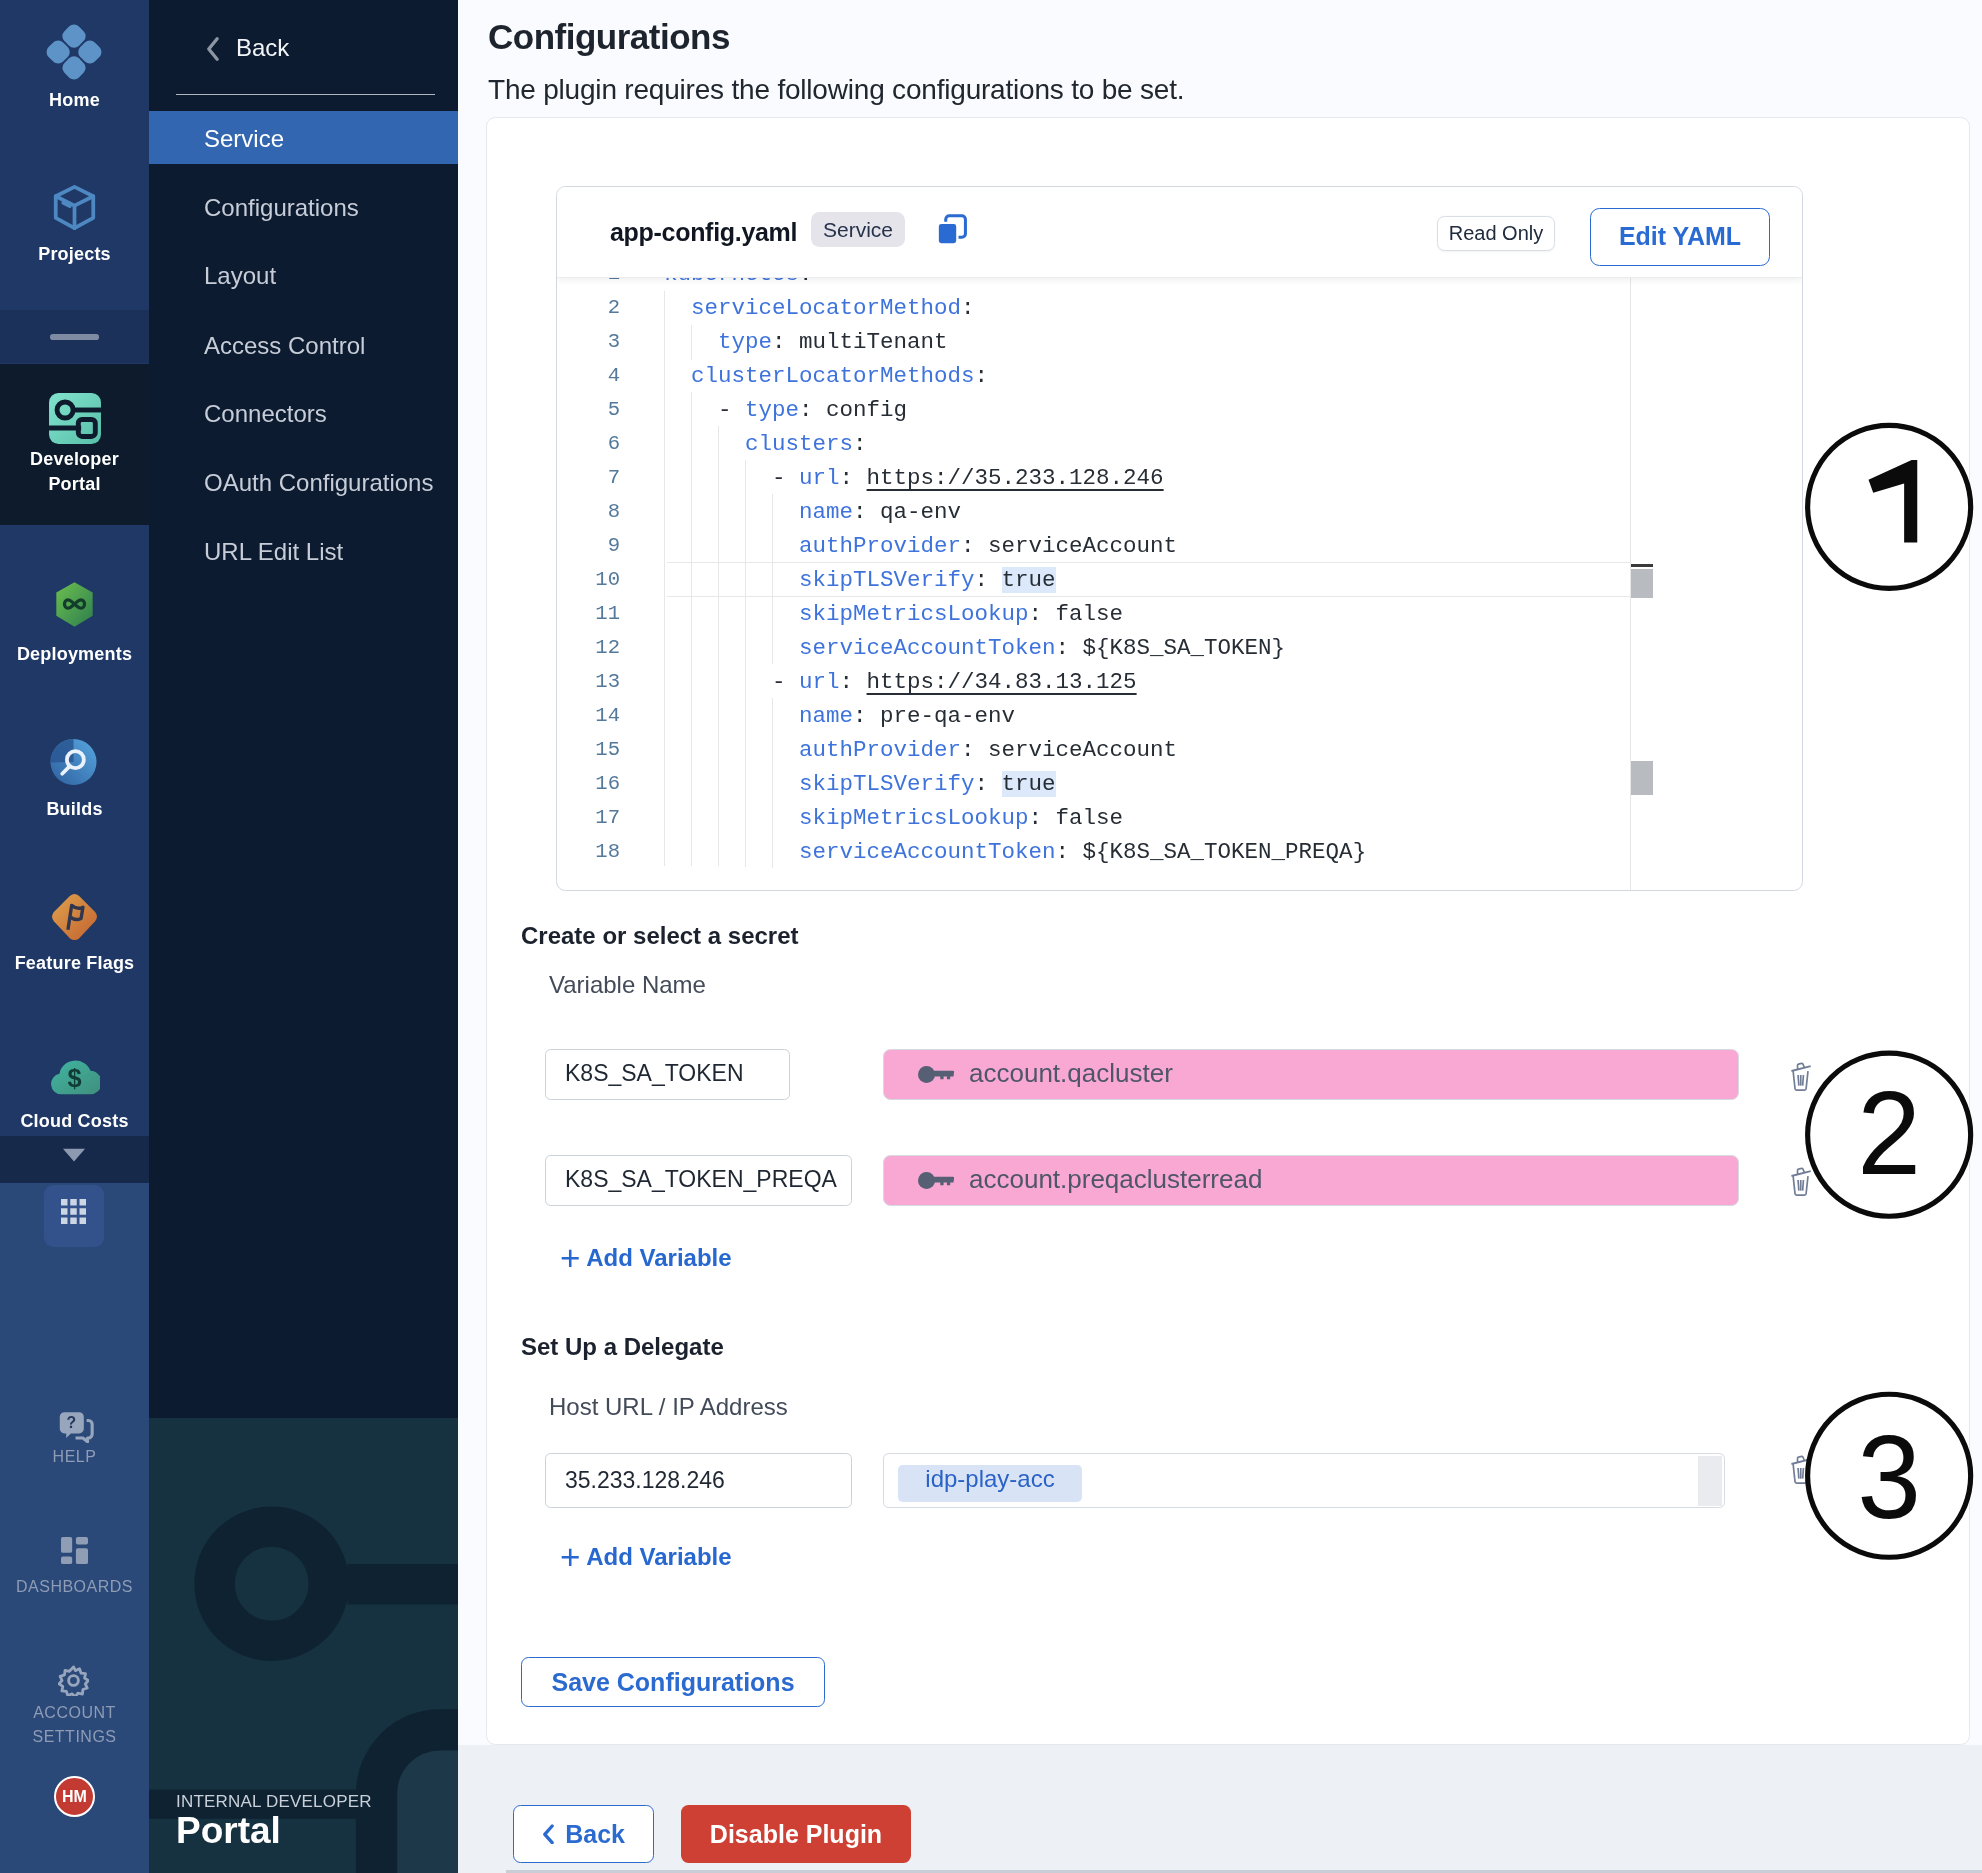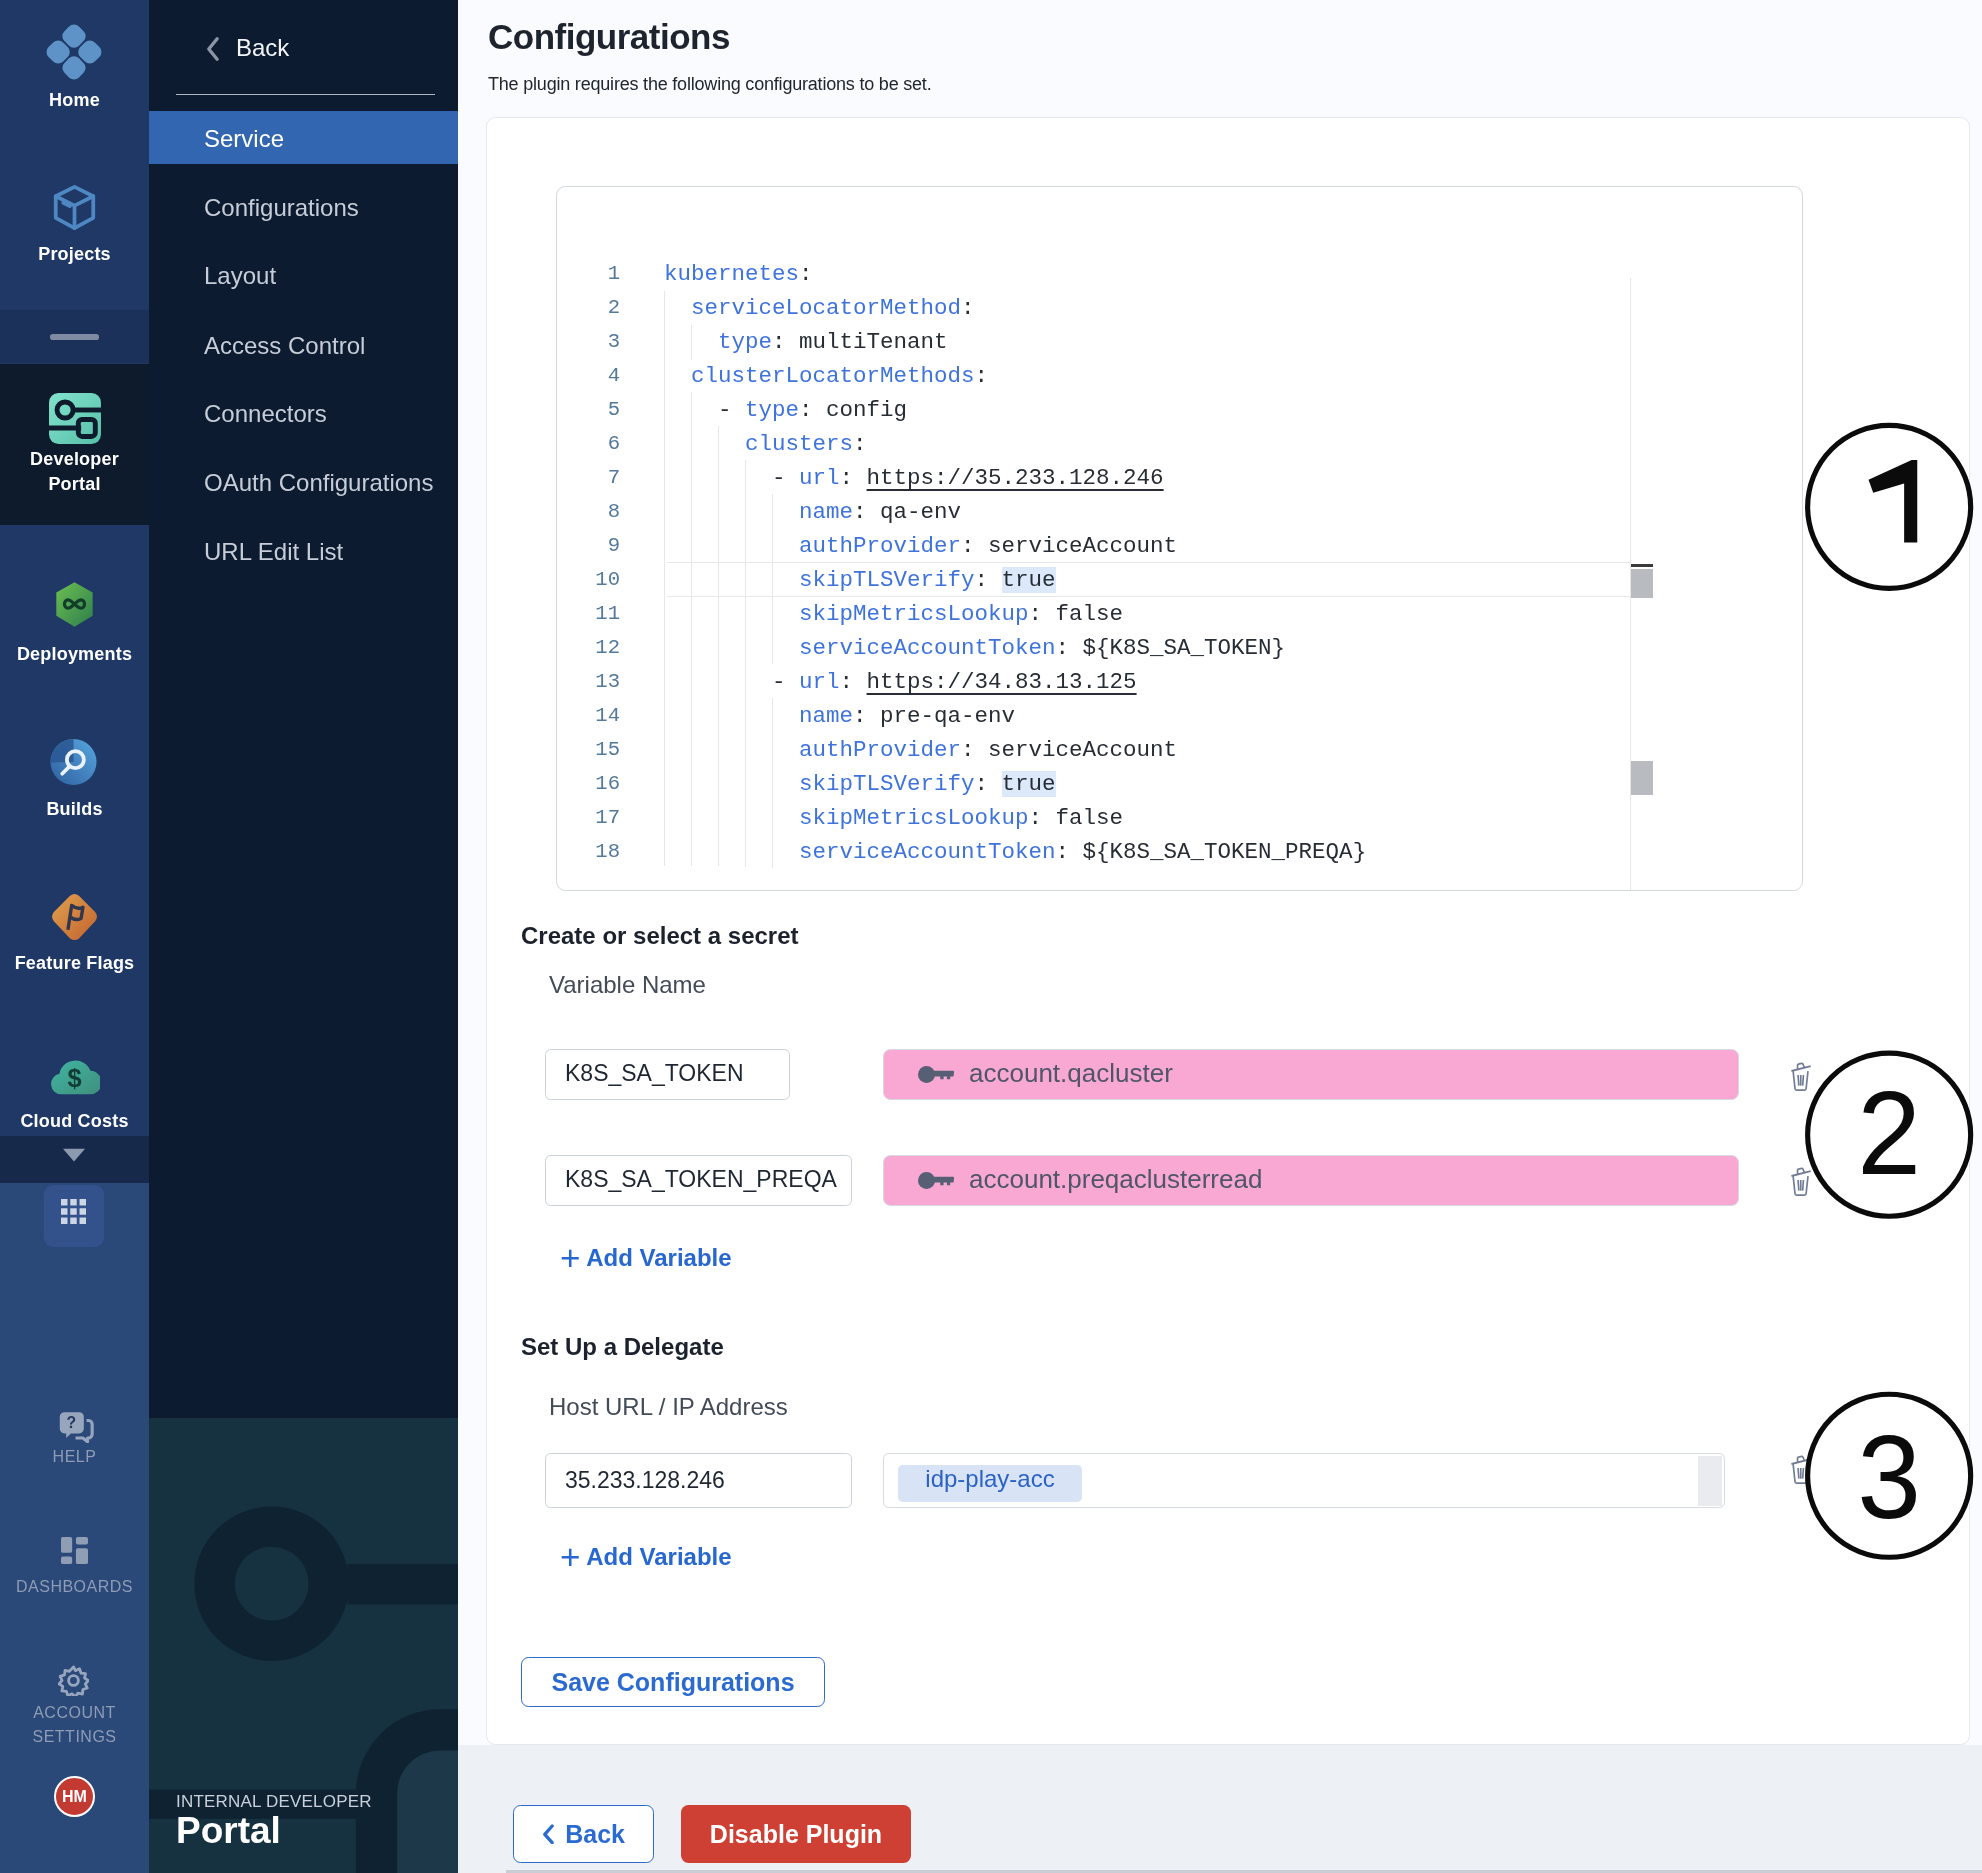--- a/index.html
+++ b/index.html
@@ -12,21 +12,21 @@
   .n1lbl { position:absolute; width:149px; text-align:center; color:#fff; font-size:18px; font-weight:700; letter-spacing:0.2px; }
   .n1lbl2 { position:absolute; width:149px; text-align:center; color:#8e9cb5; font-size:16px; font-weight:400; letter-spacing:0.5px; }
   
   #nav2 { left:149px; top:0; width:309px; height:1874px; background:#0c1b2f; }
   .n2item { position:absolute; left:55px; color:#c7cdd8; font-size:24px; font-weight:400; }
   
   #main { left:458px; top:0; width:1524px; height:1874px; background:#fafbfe; }
   #botstrip { left:458px; top:1745px; width:1524px; height:128px; background:#edf1f6; }
   #card { left:486px; top:117px; width:1484px; height:1628px; background:#fff; border:0.9px solid #e4e8ef; border-radius:9.4px; }
   #h1t { left:488px; top:17px; font-size:35px; font-weight:700; color:#1e242d; letter-spacing:-0.5px; }
-  #sub { left:488px; top:74px; font-size:18px; color:#21272f; letter-spacing:-0.2px; }
+  #sub { left:488px; top:74px; font-size:28px; color:#21272f; letter-spacing:-0.2px; }
   
   #editor { left:556px; top:186px; width:1247px; height:705px; background:#fff; border:0.9px solid #d3d8e0; border-radius:9.4px; overflow:hidden; }
   #edhead { position:absolute; left:0; top:0; width:1245px; height:91px; background:#fff; border-bottom:0.9px solid #ececf0; box-shadow:0 2.8px 5.6px rgba(40,50,60,0.07); z-index:5; }
   .gut { position:absolute; left:0; width:63px; text-align:right; font-family:"Liberation Mono", monospace; font-size:20.6px; color:#54799b; line-height:34px; white-space:pre; }
   .code { position:absolute; left:107px; font-family:"Liberation Mono", monospace; font-size:22.5px; color:#272d35; line-height:34px; white-space:pre; }
   .code b { font-weight:400; color:#3e73dc; }
   .code u { text-decoration:underline; text-underline-offset:4.7px; }
   .code .tr { background:#dce9fb; }
   .guide { position:absolute; width:0.9px; background:#e7e7e7; }
   
@@ -265,20 +265,30 @@
           <b>authProvider</b>: serviceAccount
           <b>skipTLSVerify</b>: <span class="tr">true</span>
           <b>skipMetricsLookup</b>: false
           <b>serviceAccountToken</b>: ${K8S_SA_TOKEN_PREQA}</div>
 
     <div class="abs" style="left:1073px;top:91px;width:0.9px;height:615px;background:#e6e6e6;"></div>
     <div class="abs" style="left:1074px;top:377px;width:21.5px;height:2.8px;background:#3a3a3a;"></div>
     <div class="abs" style="left:1074px;top:382px;width:21.5px;height:29px;background:#b8bbc0;"></div>
     <div class="abs" style="left:1074px;top:574px;width:21.5px;height:34px;background:#b8bbc0;"></div>
 
+    <div id="edhead">
+      <div class="abs" style="left:53px;top:31px;font-size:25px;font-weight:700;color:#111722;letter-spacing:-0.3px;">app-config.yaml</div>
+      <div class="abs" style="left:254px;top:25px;width:94px;height:35px;background:#e4e4ea;border-radius:8.4px;font-size:21px;color:#27324a;display:flex;align-items:center;justify-content:center;">Service</div>
+      <svg class="abs" style="left:378px;top:26px;" width="34" height="36" viewBox="0 0 38 40">
+        <rect x="12" y="3" width="22" height="24" rx="4" fill="none" stroke="#2a6bd3" stroke-width="3.4"></rect>
+        <rect x="3" y="11" width="22" height="24" rx="4" fill="#2a6bd3" stroke="#fff" stroke-width="2.6"></rect>
+      </svg>
+      <div class="abs" style="left:880px;top:29px;width:118px;height:35px;background:#fff;border:1.5px solid #d9dde4;border-radius:7.5px;font-size:20px;color:#202b3d;display:flex;align-items:center;justify-content:center;box-shadow:0 0.9px 1.9px rgba(0,0,0,0.05);">Read Only</div>
+      <div class="abs" style="left:1033px;top:20.6px;width:180px;height:58px;background:#fff;border:1.9px solid #2a6bd3;border-radius:9.4px;font-size:25px;font-weight:700;color:#2a6bd3;display:flex;align-items:center;justify-content:center;">Edit YAML</div>
+    </div>
   </div>
 
   <div class="sechead" style="left:521px;top:922px;">Create or select a secret</div>
   <div class="flabel" style="left:549px;top:971px;">Variable Name</div>
 
   <div class="inp" style="left:545px;top:1049px;width:245px;height:51px;">K8S_SA_TOKEN</div>
   <div class="sel" style="left:883px;top:1049px;width:856px;height:51px;">account.qacluster</div>
   <svg class="abs key" style="left:918px;top:1065px;" width="36" height="19" viewBox="0 0 38 20">
     <circle cx="9" cy="10" r="9" fill="#565f73"></circle>
     <path d="M 15 6 L 37 6 Q 38.5 6 38 8 L 37.5 12 L 34 12 L 34 15 L 30.5 15 L 30.5 12 L 27 12 L 27 15 L 23.5 15 L 23.5 12 L 15 12 Z" fill="#565f73"></path>

